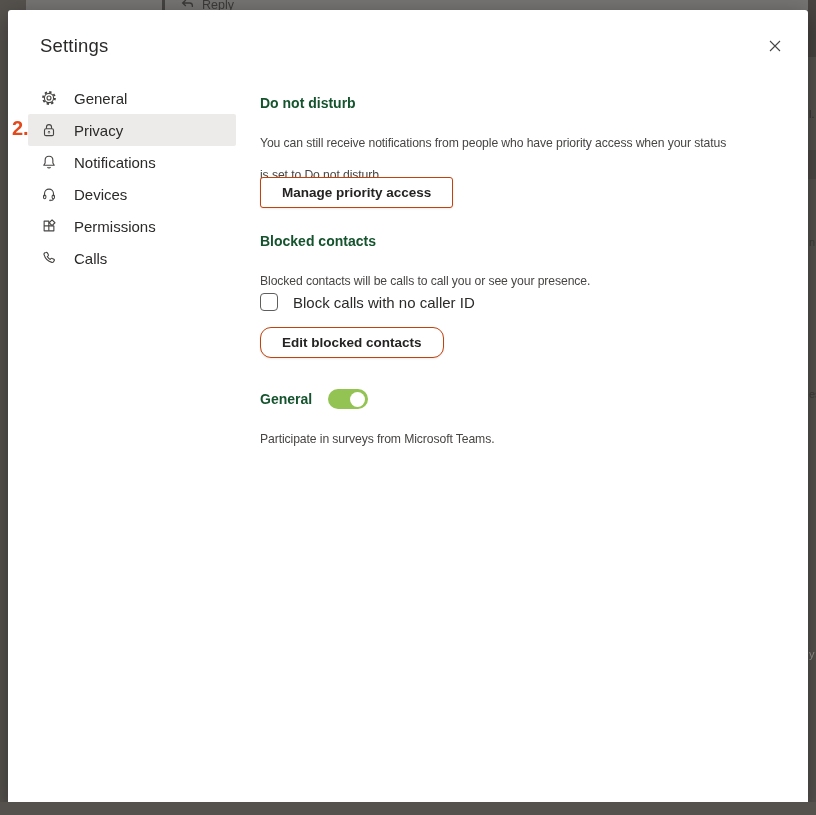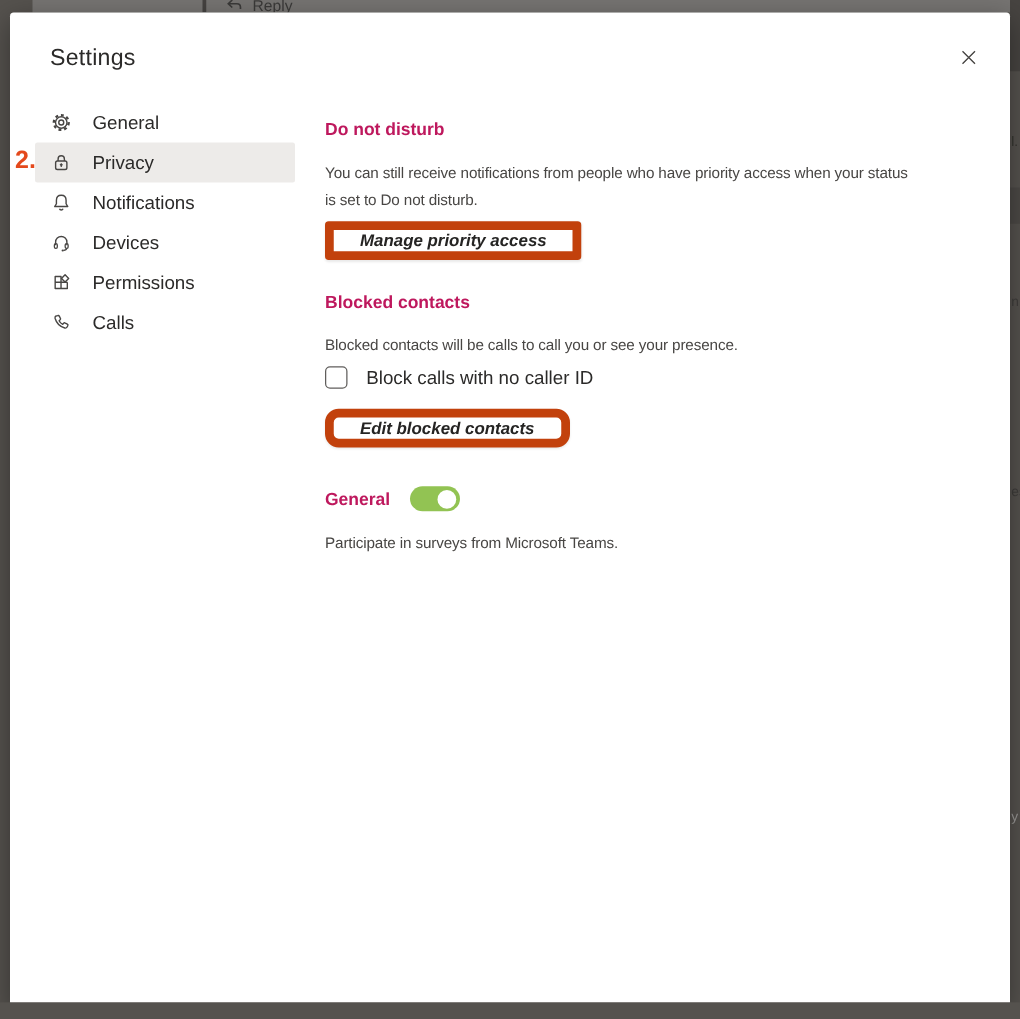--- a/index.html
+++ b/index.html
@@ -19,24 +19,24 @@
   .dlg-title{position:absolute;left:32px;top:25px;font-size:18.5px;color:#2B2A29;letter-spacing:.2px;}
   .close-btn{position:absolute;left:753px;top:22px;width:28px;height:28px;display:flex;align-items:center;justify-content:center;cursor:pointer;background:none;border:none;padding:0;}
 
   
   .sidebar{position:absolute;left:20px;top:72px;width:208px;}
   .side-item{position:relative;display:flex;align-items:center;height:32px;padding-left:12px;border-radius:2px;cursor:pointer;}
   .side-item.sel{background:#EDEBE9;}
   .side-item .ic{width:18px;height:18px;margin-right:16px;flex:0 0 18px;display:flex;}
   .side-item .lbl{font-size:15px;color:#2B2A29;}
   .annotation{position:absolute;left:4px;top:107px;font-size:20px;font-weight:700;color:#E4491C;}
-  .h-sec{font-size:14px;font-weight:700;color:#be185d;}
-  .p-sec{font-size:12.2px;line-height:22px;color:#484644;letter-spacing:-.1px;max-width:472px;}
-  .btn{display:inline-flex;align-items:center;height:31px;padding:0 21px;background:#fff;border:7px solid #c2410c;border-radius:3px;
-       font-size:13.5px;font-weight:700;color:#252423;box-shadow:0 1px 2px rgba(0,0,0,.09);cursor:pointer;font-style:italic;}
+  .h-sec{font-size:14px;font-weight:700;color:#14532d;}
+  .p-sec{font-size:12.2px;line-height:32px;color:#484644;letter-spacing:-.1px;max-width:472px;}
+  .btn{display:inline-flex;align-items:center;height:31px;padding:0 21px;background:#fff;border:1px solid #c2410c;border-radius:3px;
+       font-size:13.5px;font-weight:700;color:#252423;box-shadow:0 1px 2px rgba(0,0,0,.09);cursor:pointer;}
   .abs{position:absolute;}
 
   .chk-row{position:absolute;left:252px;top:283px;display:flex;align-items:center;cursor:pointer;}
   .chk-box{width:18px;height:18px;border:1.4px solid #605E5C;border-radius:4px;background:#fff;margin-right:15px;}
   .chk-lbl{font-size:15px;color:#2B2A29;}
 
   .surveys-row{position:absolute;left:252px;top:379px;display:flex;align-items:center;}
   .toggle{position:relative;width:40px;height:20px;border-radius:10px;background:#92C353;margin-left:16px;cursor:pointer;}
   .toggle .knob{position:absolute;top:2.5px;right:3px;width:15px;height:15px;border-radius:50%;background:#fff;}
 

